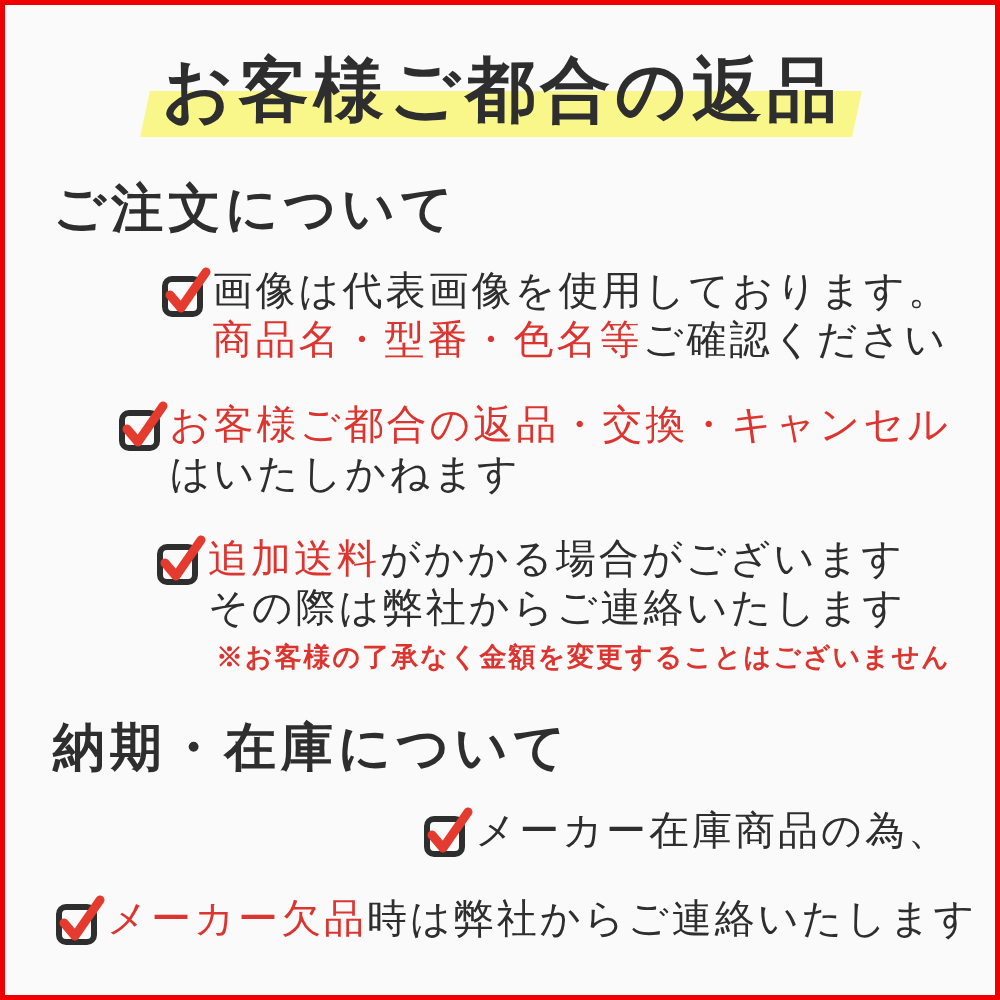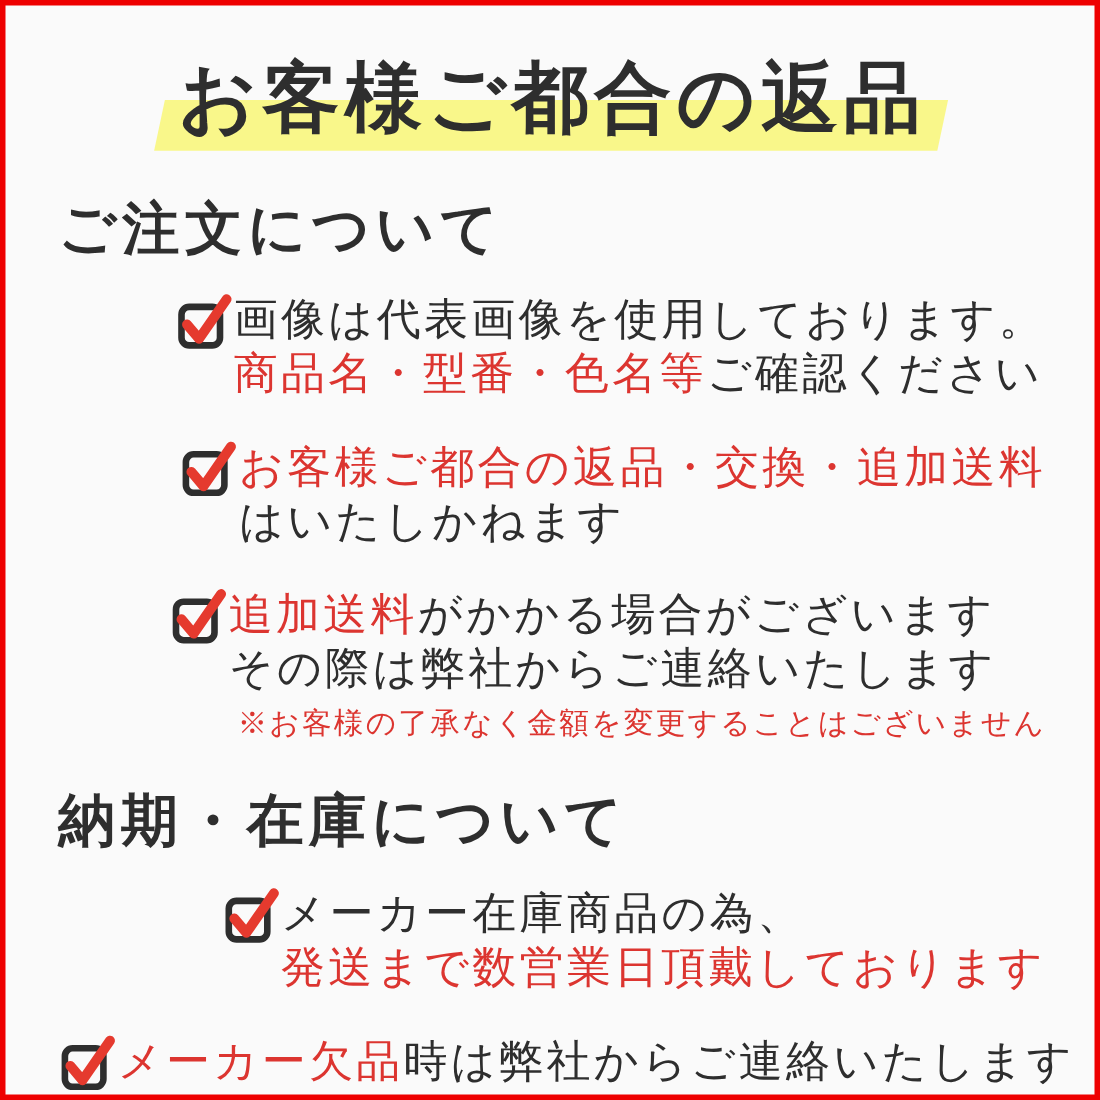--- a/index.html
+++ b/index.html
@@ -64,21 +64,21 @@
     letter-spacing:3px;
     white-space:nowrap;
   }
   .red{color:var(--text-red,#dc3530);}
   p.note{
     font-size:27px;
     letter-spacing:2px;
     line-height:1.25;
     margin-top:9px;
     padding-left:8px;
-    font-weight:400;
+    font-weight:700;
   }
 </style>
 </head>
 <body>
 
 <div class="page">
 
   <span class="hl"></span>
   <h1 class="title">お客様ご都合の返品</h1>
 
@@ -98,21 +98,21 @@
   </div>
 
   <div class="item">
     <span class="cbx">
       <svg viewBox="0 0 54 52" width="54" height="52" aria-hidden="true">
         <rect x="6" y="13" width="35" height="35" rx="7" fill="none" stroke-width="6"></rect>
         <path d="M11 29 L22 42 L47 6" fill="none" stroke-width="9" stroke-linecap="round" stroke-linejoin="round"></path>
       </svg>
     </span>
     <div class="txt">
-      <p><span class="red">お客様ご都合の返品・交換・追加送料</span></p>
+      <p><span class="red">お客様ご都合の返品・交換・キャンセル</span></p>
       <p><span>はいたしかねます</span></p>
     </div>
   </div>
 
   <div class="item">
     <span class="cbx">
       <svg viewBox="0 0 54 52" width="54" height="52" aria-hidden="true">
         <rect x="6" y="13" width="35" height="35" rx="7" fill="none" stroke-width="6"></rect>
         <path d="M11 29 L22 42 L47 6" fill="none" stroke-width="9" stroke-linecap="round" stroke-linejoin="round"></path>
       </svg>
@@ -128,21 +128,20 @@
 
   <div class="item">
     <span class="cbx">
       <svg viewBox="0 0 54 52" width="54" height="52" aria-hidden="true">
         <rect x="6" y="13" width="35" height="35" rx="7" fill="none" stroke-width="6"></rect>
         <path d="M11 29 L22 42 L47 6" fill="none" stroke-width="9" stroke-linecap="round" stroke-linejoin="round"></path>
       </svg>
     </span>
     <div class="txt">
       <p><span>メーカー在庫商品の為、</span></p>
-      <p><span class="red">発送まで数営業日頂戴しております</span></p>
     </div>
   </div>
 
   <div class="item">
     <span class="cbx">
       <svg viewBox="0 0 54 52" width="54" height="52" aria-hidden="true">
         <rect x="6" y="13" width="35" height="35" rx="7" fill="none" stroke-width="6"></rect>
         <path d="M11 29 L22 42 L47 6" fill="none" stroke-width="9" stroke-linecap="round" stroke-linejoin="round"></path>
       </svg>
     </span>

